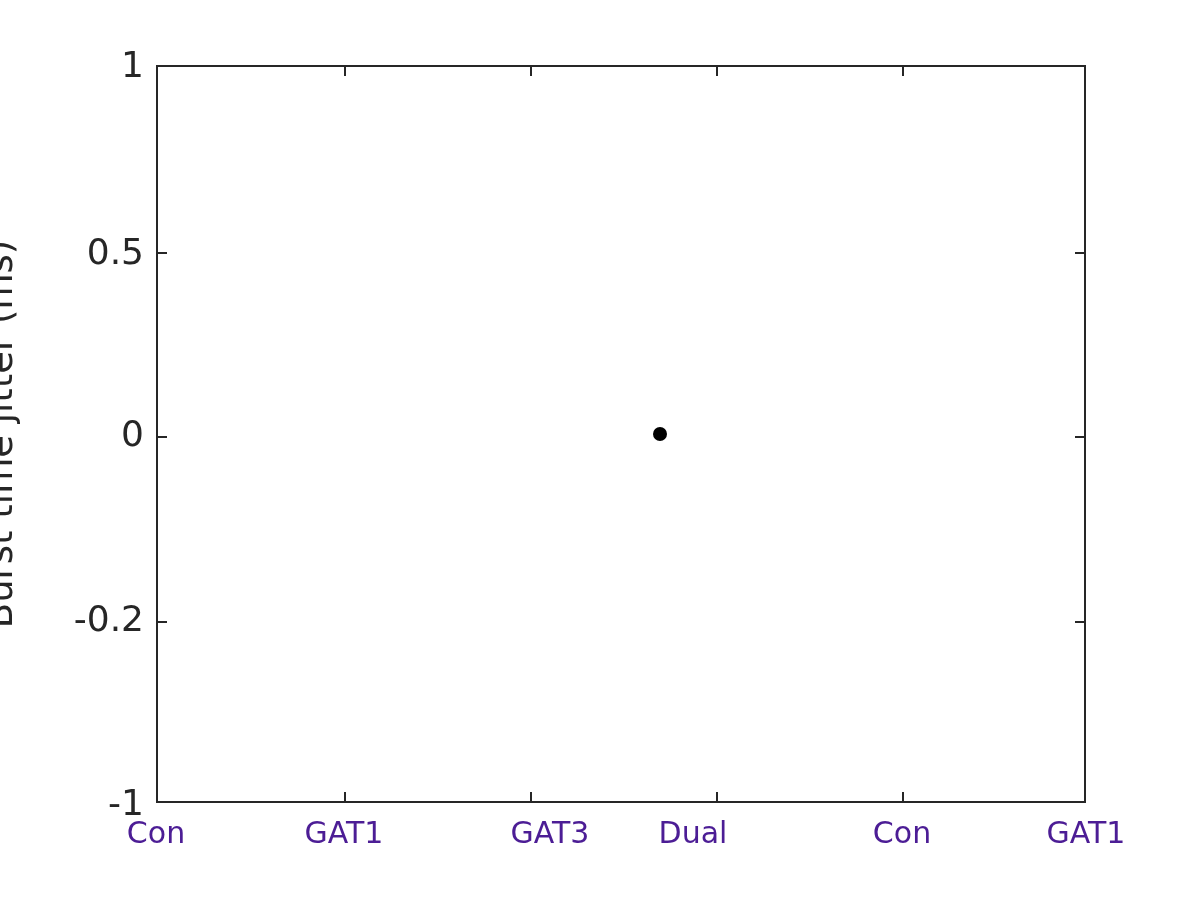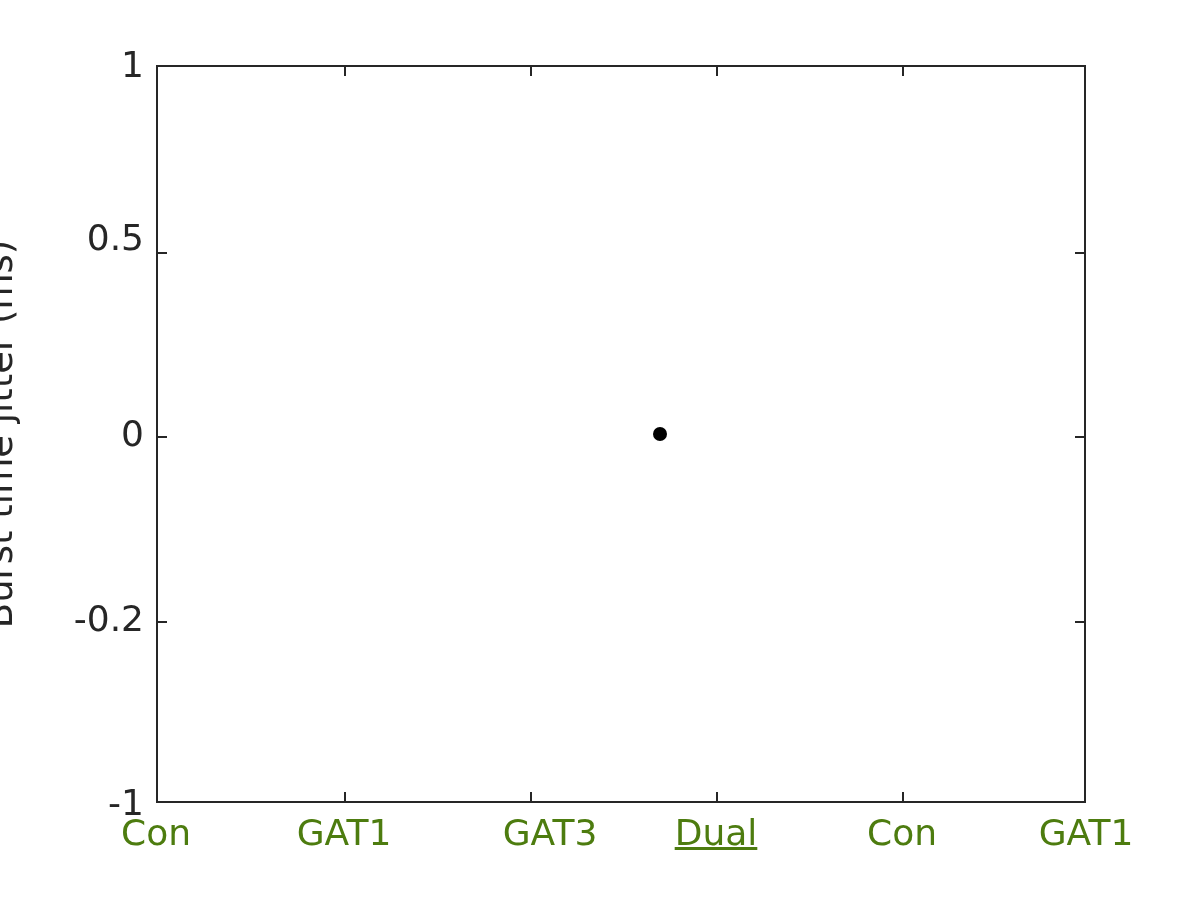--- a/index.html
+++ b/index.html
@@ -54,23 +54,23 @@
     border-top: 2px solid #262626;
     width: 9px;
   }
   .tick-y-left { left: 0; }
   .tick-y-right { right: 0; }
   
   .xticklabel {
     position: absolute;
     top: 812px;
     transform: translateX(-50%);
-    font-size: 36px;
+    font-size: 30px;
     line-height: 42px;
-    color: #4d7c0f;
+    color: #4c1d95;
     white-space: nowrap;
   }
   .yticklabel {
     position: absolute;
     right: 1056px;
     transform: translateY(-50%);
     font-size: 36px;
     line-height: 42px;
     color: #262626;
     white-space: nowrap;
@@ -107,29 +107,29 @@
 </head>
 <body>
 
 <div id="figure">
 
   <div id="ylabel">
     <span id="ylabel-inner">Burst time jitter (ms)</span>
   </div>
 
   <div class="yticklabel" style="top:65px;">1</div>
-  <div class="yticklabel" style="top:238px;">0.5</div>
+  <div class="yticklabel" style="top:252px;">0.5</div>
   <div class="yticklabel" style="top:434px;">0</div>
   <div class="yticklabel" style="top:619px;">-0.2</div>
   <div class="yticklabel" style="top:803px;">-1</div>
 
   <div class="xticklabel" style="left:156px;">Con</div>
   <div class="xticklabel" style="left:344px;">GAT1</div>
   <div class="xticklabel" style="left:550px;">GAT3</div>
-  <div class="xticklabel" style="left:716px;text-decoration:underline;">Dual</div>
+  <div class="xticklabel" style="left:693px;">Dual</div>
   <div class="xticklabel" style="left:902px;">Con</div>
   <div class="xticklabel" style="left:1086px;">GAT1</div>
 
   <div id="plot-area">
 
     <div class="tick-x-bottom" style="left:186px;"></div>
     <div class="tick-x-bottom" style="left:372px;"></div>
     <div class="tick-x-bottom" style="left:558px;"></div>
     <div class="tick-x-bottom" style="left:744px;"></div>
 

